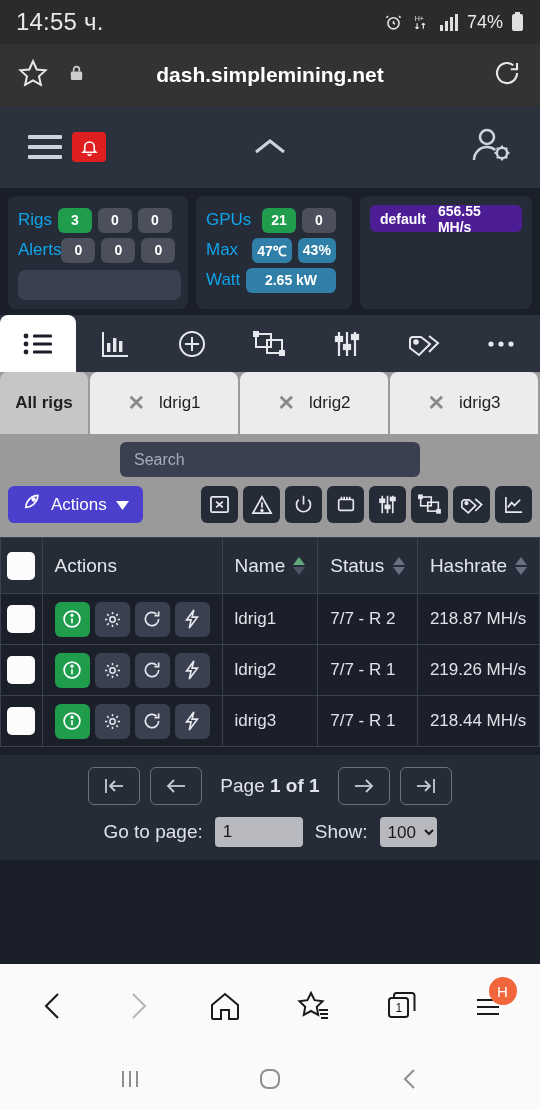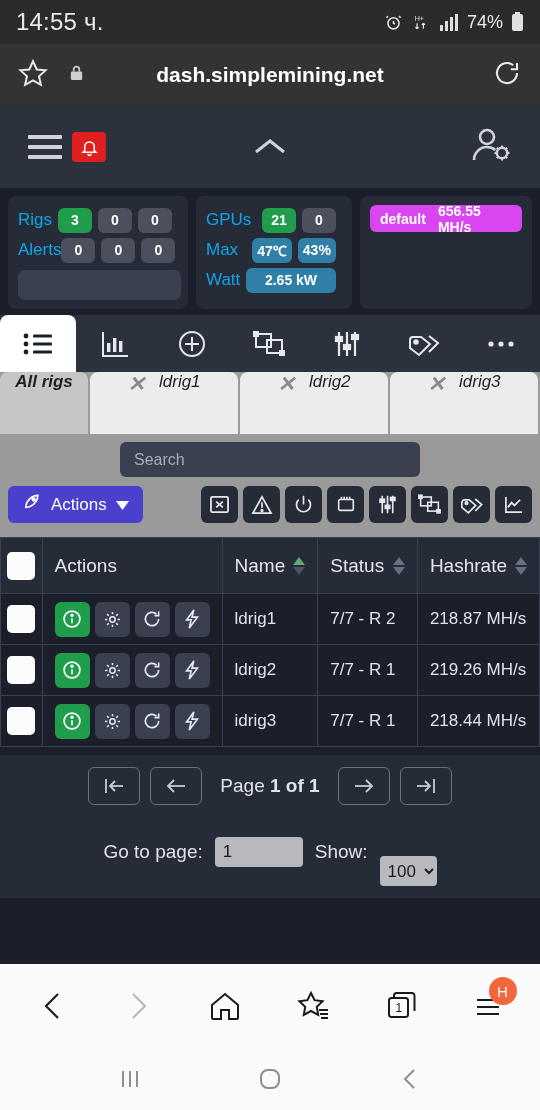--- a/index.html
+++ b/index.html
@@ -72,41 +72,41 @@
     margin-top: 5px; height: 30px; background: #3a4050; border-radius: 7px;
     display: flex; overflow: hidden; width: 163px;
   }
   .toggle div {
     flex: 1; display: flex; align-items: center; justify-content: center;
     font-size: 16px; font-weight: bold;
   }
   .tg-on  { background: #22a557; color: #fff; border-radius: 7px; }
   .tg-off { color: #8d94a3; }
   .pool-pill {
-    background: #d946ef; color: #fff; border-radius: 6px; height: 27px;
+    background: #4c1d95; color: #fff; border-radius: 6px; height: 27px;
     display: inline-flex; align-items: center; padding: 0 10px; gap: 12px;
     font-size: 14px; font-weight: bold; justify-content: center;
   }
 
   
   .icontabs {
     flex: 0 0 57px; background: #2c313e; display: flex; align-items: stretch;
   }
   .itab {
     width: 76px; display: flex; align-items: center; justify-content: center; cursor: pointer;
   }
   .itab.active { background: #ffffff; border-radius: 8px 8px 0 0; }
   .itab.rest { flex: 1; }
 
   
   .rigtabs { flex: 0 0 62px; background: #9a9a9a; display: flex; align-items: stretch; }
   .rigtab {
-    display: flex; justify-content: center; gap: 14px;
+    display: flex; align-items: center; justify-content: center; gap: 14px;
     font-size: 17px; color: #1f1f1f; cursor: pointer;
-    background: #ececec; border-radius: 8px 8px 0 0; margin-right: 2px; font-style: italic;
+    background: #ececec; border-radius: 8px 8px 0 0; margin-right: 2px;
   }
   .rigtab.sel { background: #c6c6c6; font-weight: bold; width: 88px; }
   .rigtab.oth { flex: 1; }
   .xmark { color: #8a8a8a; font-size: 21px; font-weight: bold; }
 
   
   .searchzone { flex: 0 0 103px; background: #9a9a9a; padding: 8px 8px 0 8px; }
   .searchrow { display: flex; justify-content: center; }
   .searchbox {
     width: 300px; height: 35px; background: #3a4050; border: none; border-radius: 6px;
@@ -164,21 +164,21 @@
   .pg-row2 { display: flex; align-items: center; justify-content: center; gap: 12px; margin-top: 12px; }
   .pg-txt { color: #dfe2e8; font-size: 19px; }
   .pg-input {
     width: 88px; height: 30px; background: #b7b9be; border: none; border-radius: 4px;
     color: #1a1a1a; font-size: 17px; padding: 0 8px;
     font-family: "Liberation Sans", sans-serif;
   }
   .pg-select {
     height: 30px; background: #b7b9be; border: none; border-radius: 4px;
     color: #1a1a1a; font-size: 17px; padding: 0 4px;
-    font-family: "Liberation Sans", sans-serif; cursor: pointer; margin-top: 39px;
+    font-family: "Liberation Sans", sans-serif; cursor: pointer;
   }
 
   .filler { flex: 1; background: #1b1f2a; }
 
   
   .browserbar {
     flex: 0 0 84px; background: #fafafa; display: flex; align-items: center;
     justify-content: space-around; padding: 0 10px; position: relative;
   }
   .bb-item { position: relative; display: flex; align-items: center; justify-content: center; cursor: pointer; }

